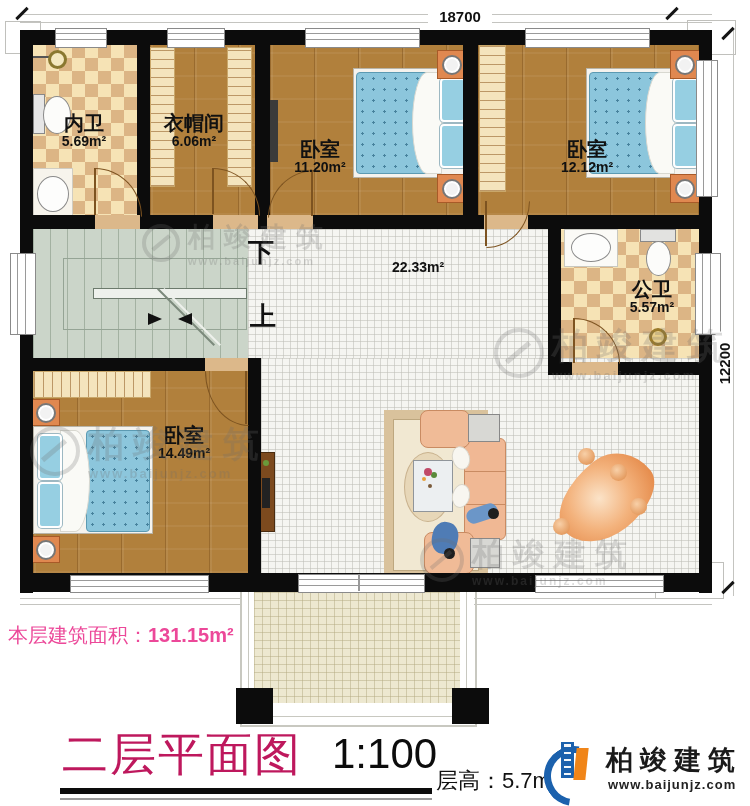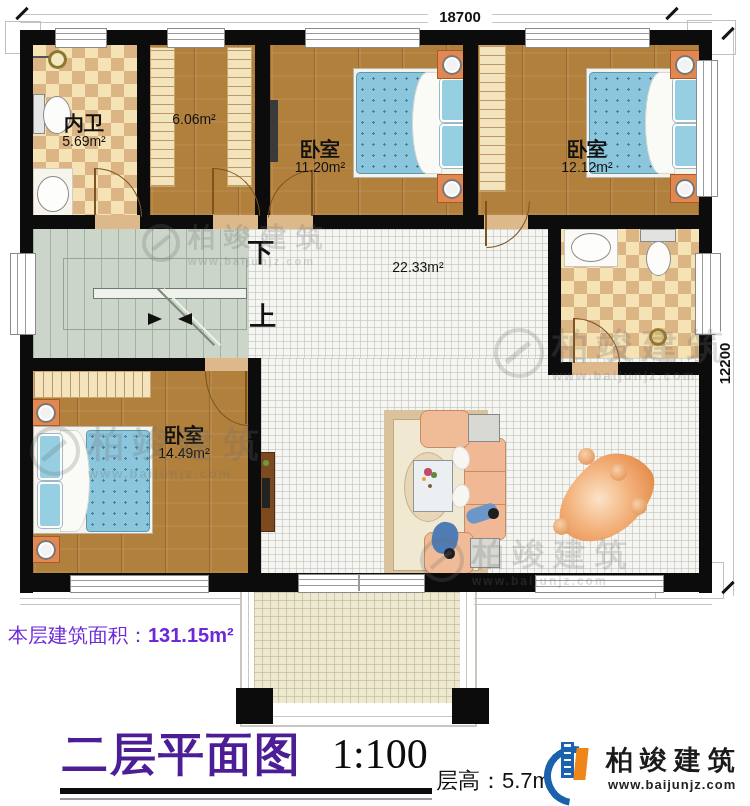--- a/index.html
+++ b/index.html
@@ -27,21 +27,21 @@
   .wrobv{position:absolute;z-index:2;background-color:#f4e4bd;border:1px solid #c9a76a;background-image:repeating-linear-gradient(0deg, rgba(150,100,45,.6) 0 1px, transparent 1px 9px);}
   .wrobh{position:absolute;z-index:2;background-color:#f4e4bd;border:1px solid #c9a76a;background-image:repeating-linear-gradient(90deg, rgba(150,100,45,.6) 0 1px, transparent 1px 9px);}
   .matt{position:absolute;background-color:#8cc6dc;border:1px solid #5c9ab2;border-radius:4px;background-image:radial-gradient(rgba(25,85,115,.6) 1px, transparent 1.4px);background-size:11px 11px;}
   .bedframe{position:absolute;background:#f5f3ee;border:1px solid #b8b4a8;z-index:2;}
   .pillow{position:absolute;background:#96cfe2;border:2px solid #fff;border-radius:4px;box-shadow:0 0 0 1px #9db8c2;}
   .sheet{position:absolute;background:#fafaf6;border:1px solid #d8d8d0;}
   .nstand{position:absolute;background:#e08850;border:1px solid #a85a28;z-index:2;display:flex;align-items:center;justify-content:center;}
   .nstand > span{display:block;width:16px;height:16px;border-radius:50%;background:#f2f2f2;border:2px solid #777;box-shadow:inset 0 0 0 2px #fff;}
   .rlabel{position:absolute;z-index:6;text-align:center;color:#111;line-height:1.12;}
   .rname{font-weight:bold;font-size:20px;}
-  .rarea{font-weight:normal;font-size:14px;}
+  .rarea{font-weight:bold;font-size:14px;}
   .dimtext{position:absolute;z-index:6;font-weight:bold;font-size:15px;color:#111;background:#fff;text-align:center;}
   .grayline{position:absolute;background:#c4c4c0;z-index:0;}
   .eave{position:absolute;border:1px solid #c0c0bc;z-index:0;}
   .tick{position:absolute;width:16px;height:3px;background:#151515;transform:rotate(-45deg);z-index:6;}
   .wm{position:absolute;display:flex;gap:8px;align-items:flex-start;color:#6e6e6e;opacity:.24;z-index:7;pointer-events:none;}
   .wm-company{font-weight:bold;letter-spacing:9px;line-height:1;white-space:nowrap;}
   .wm-site{font-weight:bold;font-size:11px;letter-spacing:2px;margin-top:4px;white-space:nowrap;}
   .wm-glyph{border:4px solid currentColor;border-radius:50%;position:relative;flex:none;}
   .wm-bar{position:absolute;left:12%;top:44%;width:72%;height:12%;background:currentColor;transform:rotate(-40deg);}
   .fixture{position:absolute;z-index:2;}
@@ -217,32 +217,37 @@
   <div class="abs" style="left:248px;top:590px;width:217px;height:125px;border:1px solid #c8c8c0;z-index:1;"></div>
   <div class="floor bgrid" style="left:254px;top:592px;width:206px;height:111px;z-index:1;"></div>
   <div class="wall" style="left:236px;top:688px;width:37px;height:36px;"></div>
   <div class="wall" style="left:452px;top:688px;width:37px;height:36px;"></div>
 
   <div class="rlabel" style="left:24px;top:112px;width:120px;">
     <div class="rname">内卫</div>
     <div class="rarea">5.69m²</div>
   </div>
   <div class="rlabel" style="left:134px;top:112px;width:120px;">
+    <div class="rname">衣帽间</div>
     <div class="rarea">6.06m²</div>
   </div>
   <div class="rlabel" style="left:260px;top:138px;width:120px;">
     <div class="rname">卧室</div>
     <div class="rarea">11.20m²</div>
   </div>
   <div class="rlabel" style="left:527px;top:138px;width:120px;">
     <div class="rname">卧室</div>
     <div class="rarea">12.12m²</div>
   </div>
   <div class="rlabel" style="left:358px;top:260px;width:120px;">
     <div class="rarea">22.33m²</div>
+  </div>
+  <div class="rlabel" style="left:592px;top:278px;width:120px;">
+    <div class="rname">公卫</div>
+    <div class="rarea">5.57m²</div>
   </div>
   <div class="rlabel" style="left:124px;top:424px;width:120px;">
     <div class="rname">卧室</div>
     <div class="rarea">14.49m²</div>
   </div>
 
   <div class="wm" style="left:142px;top:224px;">
     <div class="wm-glyph" style="width:30px;height:30px;">
         <div class="wm-bar"></div>
       </div>
@@ -272,26 +277,26 @@
   <div class="wm" style="left:420px;top:538px;">
     <div class="wm-glyph" style="width:36px;height:36px;">
         <div class="wm-bar"></div>
       </div>
     <div>
       <div class="wm-company" style="font-size:32px;">柏竣建筑</div>
       <div class="wm-site" style="font-size:12px;">www.baijunjz.com</div>
     </div>
   </div>
 
-  <div class="abs" style="left:8px;top:622px;font-size:20px;color:#6d28d9;z-index:6;">
+  <div class="abs" style="left:8px;top:622px;font-size:20px;color:#ec4899;z-index:6;">
     <span>本层建筑面积：</span><span style="font-weight:bold;">131.15m²</span>
   </div>
 
-  <div class="abs" style="left:62px;top:724px;font-size:46px;font-weight:bold;color:#4c1d95;letter-spacing:2px;z-index:6;">二层平面图</div>
-  <div class="abs" style="left:332px;top:730px;font-size:42px;color:#0c0c0c;z-index:6;font-family:Liberation Serif, serif;">1:100</div>
+  <div class="abs" style="left:62px;top:724px;font-size:46px;font-weight:normal;color:#be185d;letter-spacing:2px;z-index:6;">二层平面图</div>
+  <div class="abs" style="left:332px;top:730px;font-size:42px;color:#0c0c0c;z-index:6;">1:100</div>
   <div class="abs" style="left:60px;top:788px;width:372px;height:6px;background:#0c0c0c;z-index:6;"></div>
   <div class="abs" style="left:60px;top:798px;width:372px;height:1.5px;background:#9a9a9a;z-index:6;"></div>
   <div class="abs" style="left:436px;top:766px;font-size:22px;color:#111;z-index:6;">层高：5.7m</div>
 
   <div class="abs" style="left:542px;top:738px;width:200px;height:62px;z-index:6;">
     <div class="abs" style="left:2px;top:8px;width:46px;height:46px;border:7px solid #1b61ad;border-top-color:transparent;border-right-color:transparent;border-radius:50%;transform:rotate(55deg);"></div>
     <div class="abs" style="left:19px;top:4px;width:13px;height:36px;background:#1b61ad;background-image:repeating-linear-gradient(0deg, rgba(255,255,255,.95) 0 2px, transparent 2px 7px);background-size:7px 100%;background-repeat:repeat-y;background-position:3px 4px;"></div>
     <div class="abs" style="left:33px;top:10px;width:12px;height:32px;background:#f08519;transform:skewX(-6deg);"></div>
     <div class="abs" style="left:64px;top:4px;font-size:27px;font-weight:bold;color:#1a1a1a;letter-spacing:7px;white-space:nowrap;">柏竣建筑</div>
     <div class="abs" style="left:66px;top:39px;font-size:13px;font-weight:bold;color:#222;letter-spacing:1px;white-space:nowrap;">www.baijunjz.com</div>

